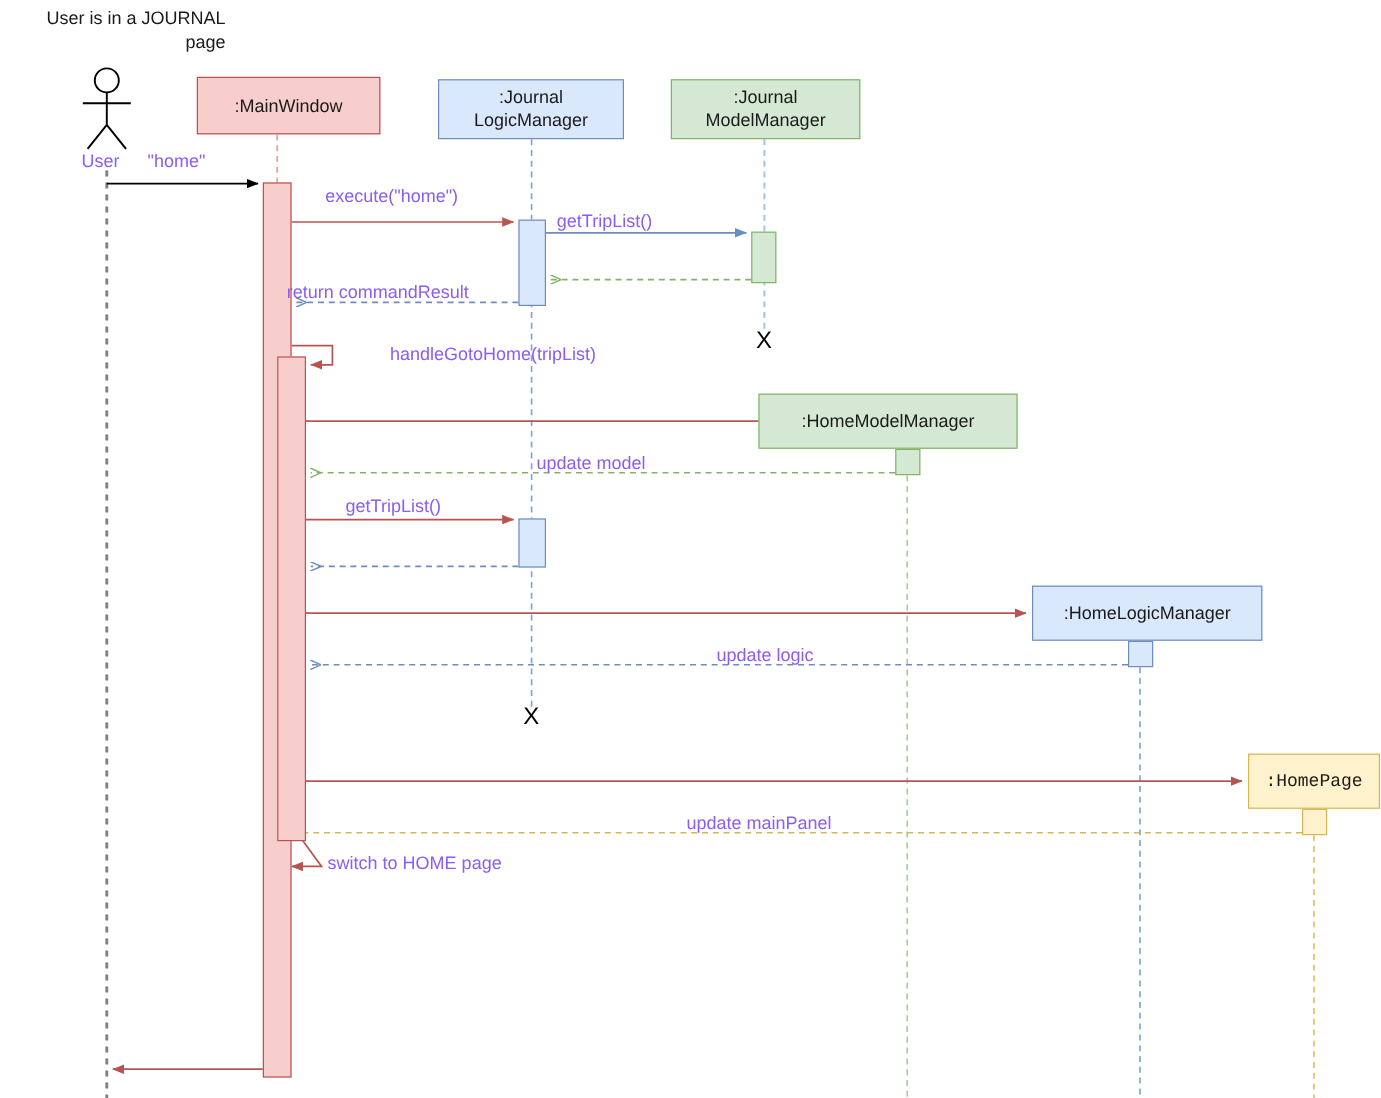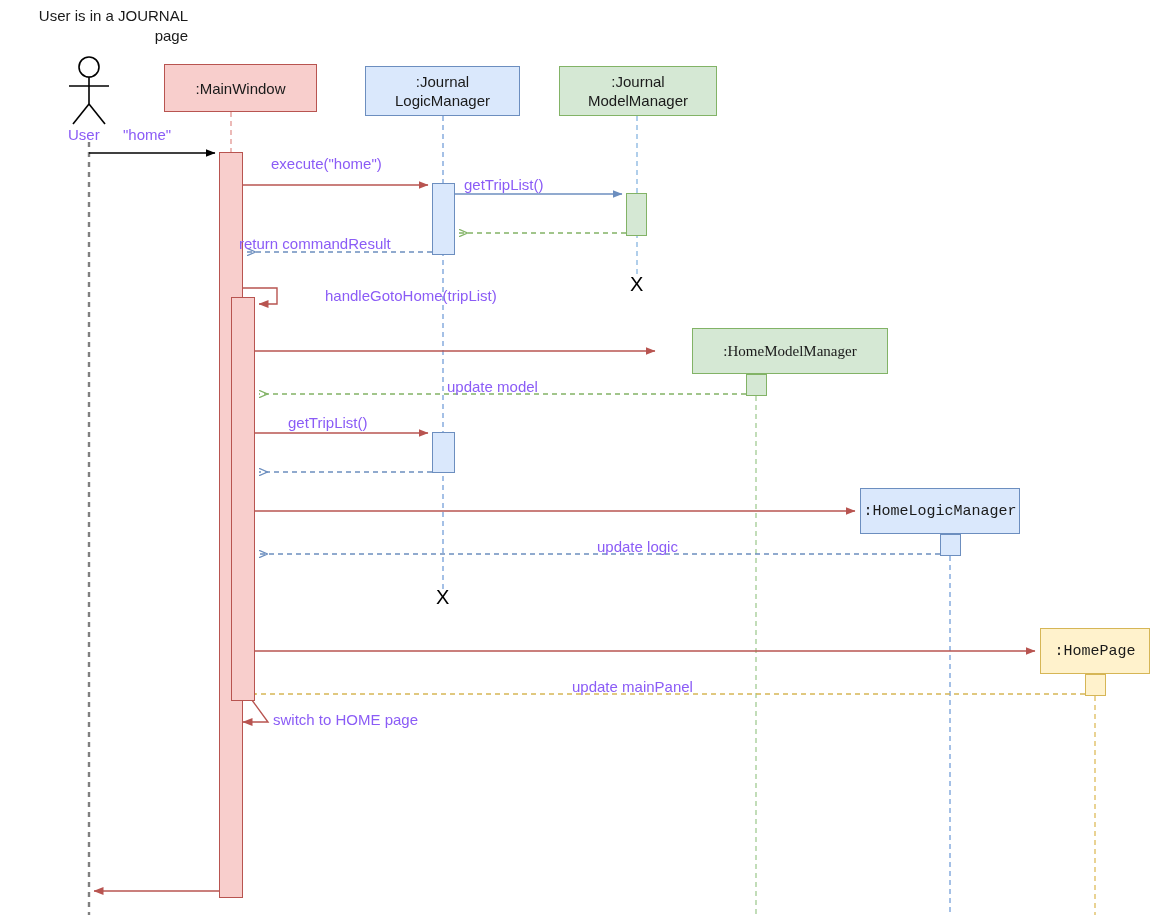--- a/index.html
+++ b/index.html
@@ -117,22 +117,22 @@
   <div class="act green" style="left:746px;top:374px;width:21px;height:22px;"></div>
   <div class="act blue" style="left:432px;top:432px;width:23px;height:41px;"></div>
   <div class="act blue" style="left:940px;top:534px;width:21px;height:22px;"></div>
   <div class="act yellow" style="left:1085px;top:674px;width:21px;height:22px;"></div>
 
   <div class="pbox red" style="left:164px;top:64px;width:153px;height:48px;white-space:pre-line;">:MainWindow</div>
   <div class="pbox blue" style="left:365px;top:66px;width:155px;height:50px;white-space:pre-line;">:Journal
 LogicManager</div>
   <div class="pbox green" style="left:559px;top:66px;width:158px;height:50px;white-space:pre-line;">:Journal
 ModelManager</div>
-  <div class="pbox green" style="left:692px;top:328px;width:196px;height:46px;font-family:Liberation Serif, serif;">:HomeModelManager</div>
-  <div class="pbox blue" style="left:860px;top:488px;width:160px;height:46px;font-family:Liberation Mono, monospace;">:HomeLogicManager</div>
+  <div class="pbox green" style="left:632px;top:328px;width:216px;height:46px;">:HomeModelManager</div>
+  <div class="pbox blue" style="left:860px;top:488px;width:192px;height:46px;">:HomeLogicManager</div>
   <div class="pbox yellow" style="left:1040px;top:628px;width:110px;height:46px;">:HomePage</div>
 
   <div class="lbl" style="left:68px;top:126px;">User</div>
 
   <div class="lbl" style="left:123px;top:126px;">"home"</div>
   <div class="lbl" style="left:271px;top:155px;">execute("home")</div>
   <div class="lbl" style="left:464px;top:176px;">getTripList()</div>
   <div class="lbl" style="left:239px;top:235px;">return commandResult</div>
   <div class="lbl" style="left:285px;top:287px;margin-left:40px;">handleGotoHome(tripList)</div>
   <div class="lbl" style="left:447px;top:378px;">update model</div>

